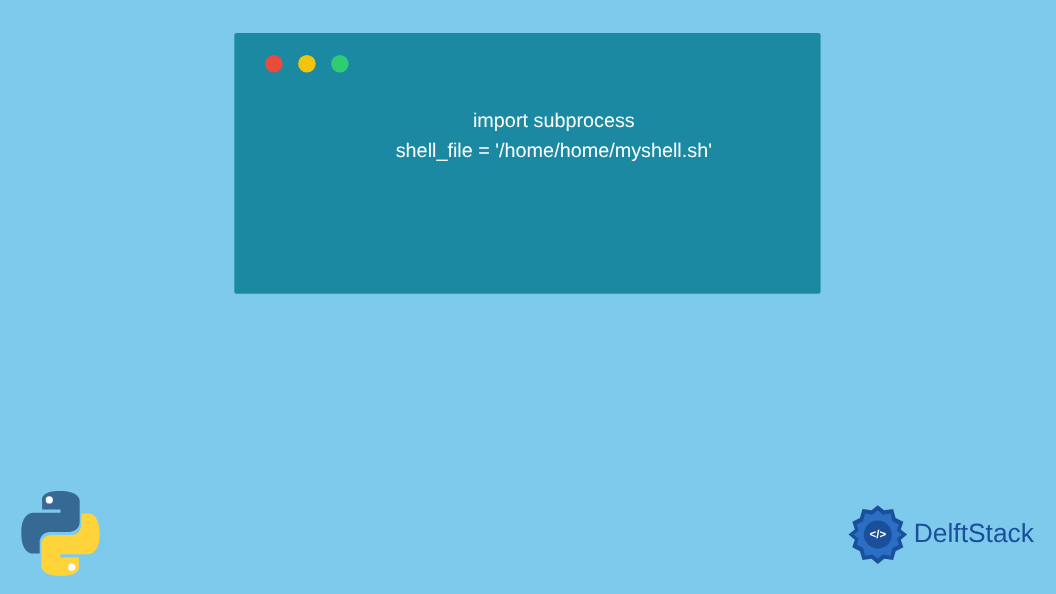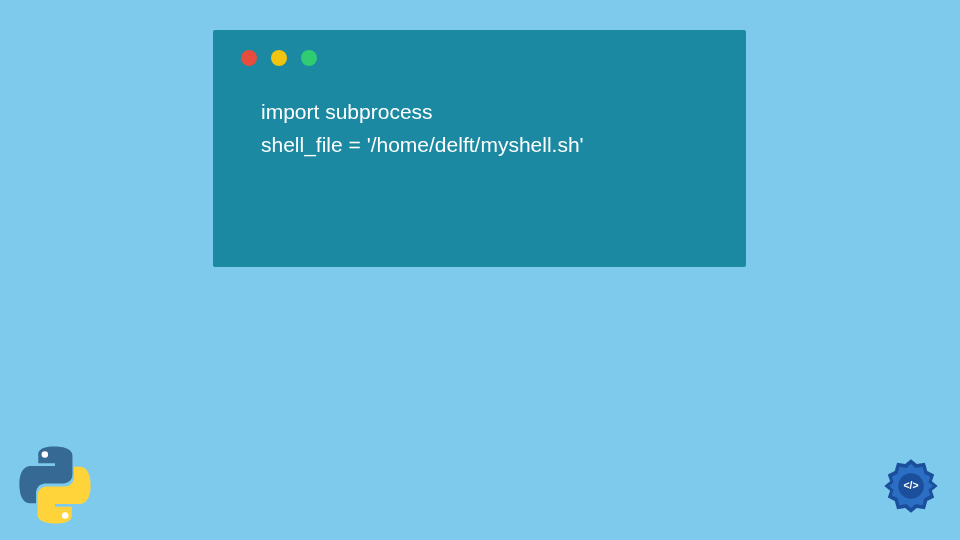--- a/index.html
+++ b/index.html
@@ -35,23 +35,24 @@
       border-radius: 50%;
     }
     .dot-red { background-color: #e84c3d; }
     .dot-yellow { background-color: #f1c40f; }
     .dot-green { background-color: #2fcc71; }
     .code-content {
       padding: 30px 0 0 48px;
     }
     .code-line {
       color: #ffffff;
-      font-size: 21px;
+      font-size: 18px;
       line-height: 1.55;
       font-weight: 400;
+      text-align: center;
     }
     .python-logo {
       position: absolute;
       bottom: 15px;
       left: 15px;
       width: 80px;
       height: 80px;
     }
     .delftstack-logo {
       position: absolute;
@@ -75,21 +76,21 @@
 <body>
 
 <div class="code-window">
   <div class="window-dots">
     <span class="dot dot-red"></span>
     <span class="dot dot-yellow"></span>
     <span class="dot dot-green"></span>
   </div>
   <div class="code-content">
     <div class="code-line">import subprocess</div>
-    <div class="code-line">shell_file = '/home/delft/myshell.sh'</div>
+    <div class="code-line">shell_file = '/home/home/myshell.sh'</div>
   </div>
 </div>
 
 <div class="python-logo">
   <svg viewBox="0 0 110 110" xmlns="http://www.w3.org/2000/svg">
     <path d="M 54 2 C 30 2 32 13 32 13 L 32 25 L 55 25 L 55 29 L 22 29 C 22 29 6 27 6 54 C 6 81 20 80 20 80 L 29 80 L 29 67 C 29 67 28 53 43 53 L 66 53 C 66 53 79 53 79 40 L 79 15 C 79 15 81 2 54 2 Z" fill="#366994"></path>
     <circle cx="41" cy="13" r="4.5" fill="#ffffff"></circle>
     <path d="M 56 108 C 80 108 78 97 78 97 L 78 85 L 55 85 L 55 81 L 88 81 C 88 81 104 83 104 56 C 104 29 90 30 90 30 L 81 30 L 81 43 C 81 43 82 57 67 57 L 44 57 C 44 57 31 57 31 70 L 31 95 C 31 95 29 108 56 108 Z" fill="#ffd43b"></path>
     <circle cx="69" cy="97" r="4.5" fill="#ffffff"></circle>
   </svg>
@@ -99,13 +100,14 @@
   <span class="delftstack-badge">
     <svg viewBox="0 0 100 100" xmlns="http://www.w3.org/2000/svg">
       <g transform="translate(50,50)">
         <path d="M 0 -46 L 10 -38 L 24 -40 L 28 -26 L 40 -20 L 36 -8 L 46 0 L 36 8 L 40 20 L 28 26 L 24 40 L 10 38 L 0 46 L -10 38 L -24 40 L -28 26 L -40 20 L -36 8 L -46 0 L -36 -8 L -40 -20 L -28 -26 L -24 -40 L -10 -38 Z" fill="#1b4f9c"></path>
         <path d="M 0 -38 L 8 -31 L 20 -33 L 23 -21 L 33 -16 L 30 -6 L 38 0 L 30 6 L 33 16 L 23 21 L 20 33 L 8 31 L 0 38 L -8 31 L -20 33 L -23 21 L -33 16 L -30 6 L -38 0 L -30 -6 L -33 -16 L -23 -21 L -20 -33 L -8 -31 Z" fill="#2b6fc4"></path>
         <circle cx="0" cy="0" r="22" fill="#1b4f9c"></circle>
         <text x="0" y="6" fill="#ffffff" font-size="18" font-weight="bold" text-anchor="middle" font-family="Arial">&lt;/&gt;</text>
       </g>
     </svg>
   </span>
+  <span class="delftstack-text">DelftStack</span>
 </div>
 
 </body></html>

